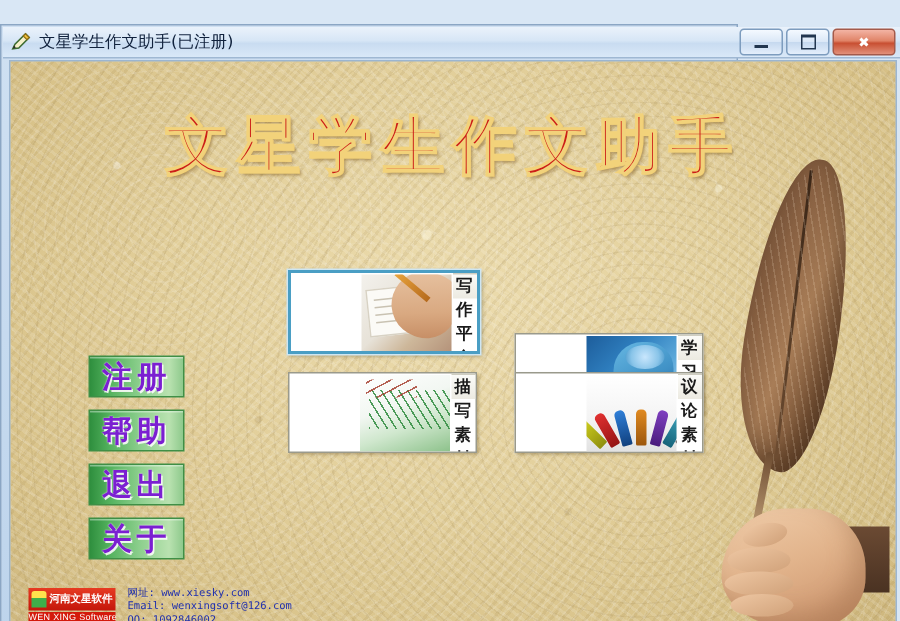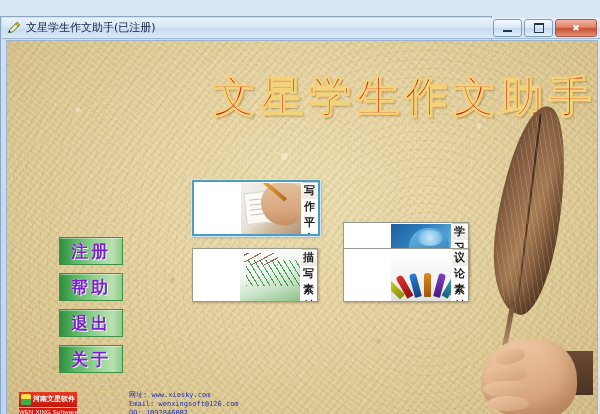--- a/index.html
+++ b/index.html
@@ -71,21 +71,21 @@
   .grain{
     position:absolute;inset:0;pointer-events:none;opacity:.55;
     background-image:
       repeating-radial-gradient(circle at 17% 29%, rgba(255,255,255,.18) 0 1px, transparent 1px 7px),
       repeating-radial-gradient(circle at 71% 61%, rgba(122,96,48,.14) 0 1px, transparent 1px 9px),
       repeating-radial-gradient(circle at 41% 83%, rgba(255,255,255,.14) 0 1px, transparent 1px 11px);
   }
 
   
   .maintitle{
-    position:absolute;left:0;top:28px;width:590px;text-align:right;
+    position:absolute;left:0;top:28px;width:590px;text-align:center;
     font-family:"DejaVu Sans","Liberation Sans",sans-serif;
     font-size:42px;font-weight:bold;letter-spacing:6px;
     color:#cc1e18;
     -webkit-text-stroke:1px #f2d27a;
     text-shadow:
       0 0 1px #f6dc9a,
       1px 1px 0 #f0cd72,
       2px 2px 2px rgba(120,80,20,.45);
     white-space:nowrap;
   }
@@ -94,21 +94,21 @@
   .sidemenu{position:absolute;left:52px;top:196px;width:62px;}
   .side-btn{
     width:62px;height:26px;margin-bottom:8px;
     background:linear-gradient(90deg,#2f8f3e 0%,#55b35f 22%,#8fd08f 55%,#b9e2b0 85%,#8ec98c 100%);
     border:1px solid #3f8f46;
     display:flex;align-items:center;justify-content:center;
     box-shadow:inset 0 1px 0 rgba(255,255,255,.4);
   }
   .side-btn span{
     font-family:"DejaVu Sans","Liberation Sans",sans-serif;
-    font-size:17px;font-weight:bold;letter-spacing:3px;
+    font-size:20px;font-weight:bold;letter-spacing:3px;
     color:#7b1fd1;
     text-shadow:0 0 1px #ffffff,1px 1px 0 rgba(255,255,255,.85);
   }
 
   
   .tiles{position:absolute;left:0;top:0;width:590px;height:385px;}
   .tile{
     position:absolute;width:78px;height:52px;
     background:#ffffff;
     border:1px solid #9a9a8c;
@@ -204,21 +204,21 @@
   }
   .logo-mark{width:10px;height:11px;background:
     linear-gradient(180deg,#ffe14d 0 45%, #3fae4a 45% 100%);border-radius:2px 2px 0 0;flex:0 0 auto;}
   .logo-cn{font-size:7px;color:#fff;font-weight:bold;letter-spacing:0px;white-space:nowrap;
     font-family:"DejaVu Sans","Liberation Sans",sans-serif;}
   .logo-bot{
     height:9px;margin-top:1px;background:#d41a0b;color:#fff;
     font-size:6px;line-height:9px;text-align:center;letter-spacing:.2px;white-space:nowrap;
   }
   .contact{font-size:7px;line-height:9px;color:#1f2fae;
-    font-family:"DejaVu Sans Mono","DejaVu Sans",monospace;white-space:nowrap;margin-left:44px;}
+    font-family:"DejaVu Sans Mono","DejaVu Sans",monospace;white-space:nowrap;}
   .contact .lbl{color:#1f2fae;}
 </style>
 </head>
 <body>
 
 <div class="window">
 
   <div class="titlebar">
     <div class="app-icon">
       <svg width="16" height="16" viewBox="0 0 16 16">

